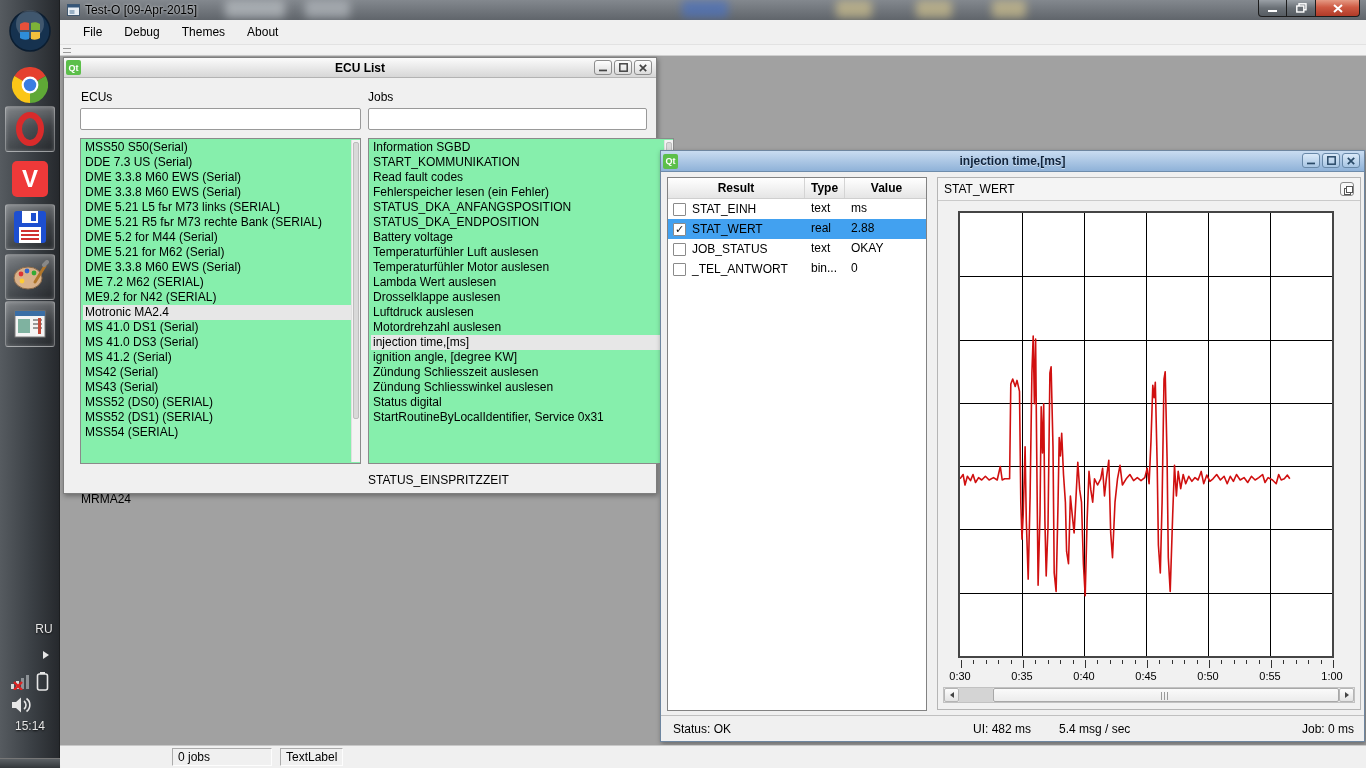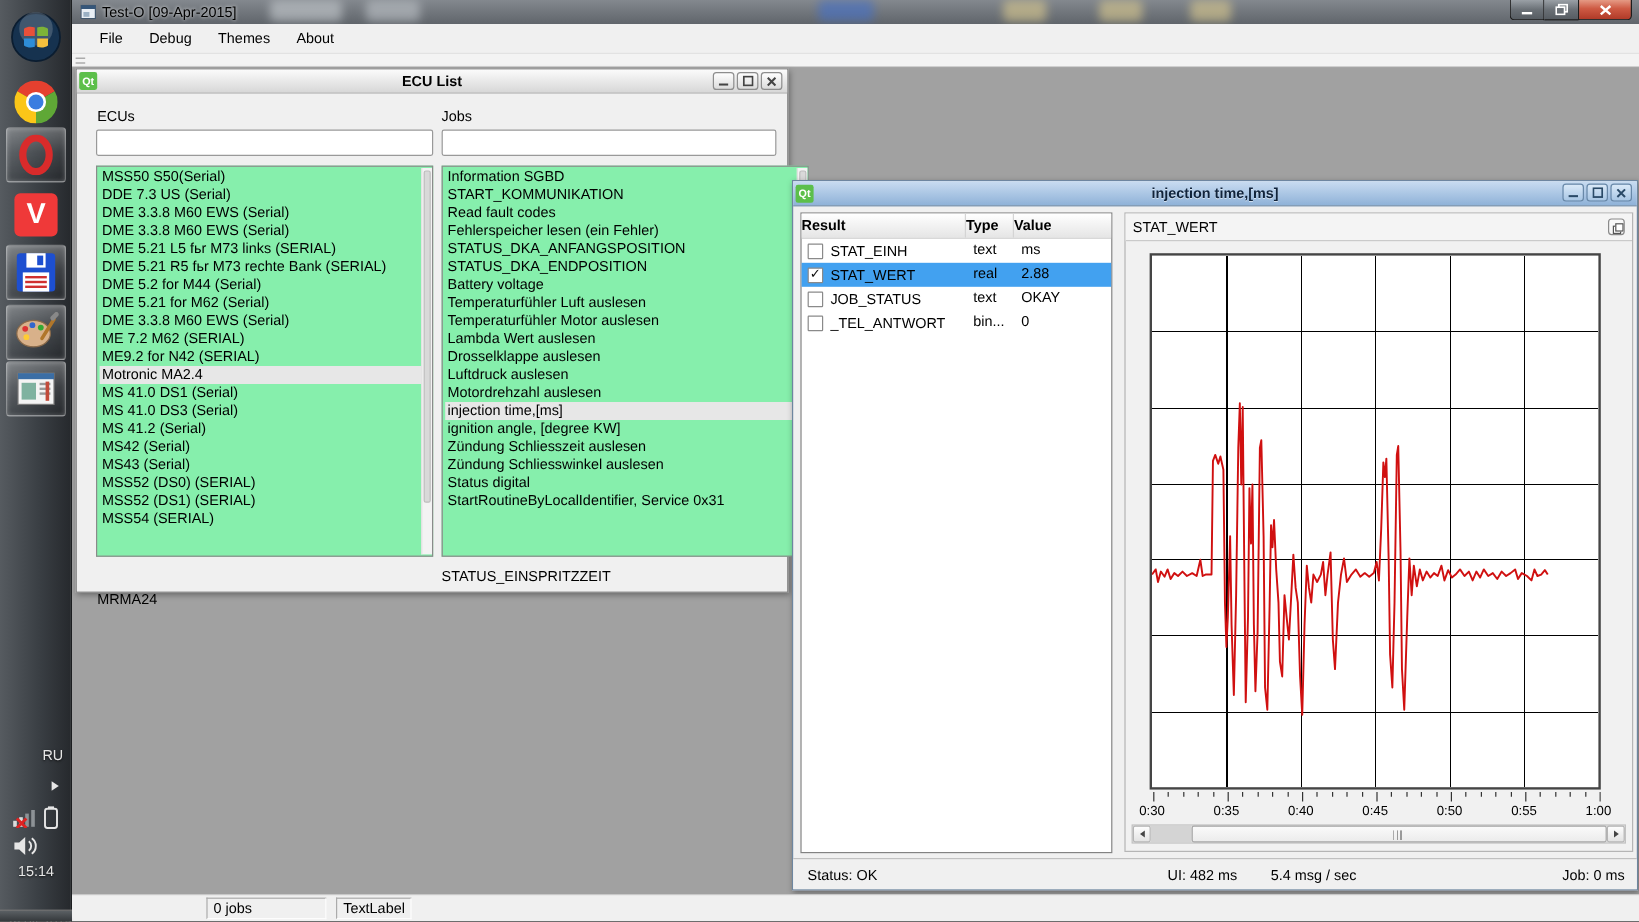--- a/index.html
+++ b/index.html
@@ -77,21 +77,21 @@
   .list-item{height:15px;line-height:15px;white-space:nowrap;padding-left:2px;}
   .list-item.selected{background:#e7e7e7;}
   .v-scroll{position:absolute;top:1px;bottom:1px;width:9px;background:#f3f3f3;border-left:1px solid #e0e0e0;}
   .v-thumb{position:absolute;left:1px;right:1px;top:2px;height:86%;background:#d9d9d9;border:1px solid #bdbdbd;border-radius:2px;}
 
   
   #result-table{position:absolute;left:6px;top:26px;width:260px;height:534px;
     background:#fff;border:1px solid #828282;}
   .t-header{display:grid;grid-template-columns:137px 40px 83px;height:21px;
     background:linear-gradient(#fff,#e5e5e5);border-bottom:1px solid #cfcfcf;
-    font-weight:bold;text-align:left;line-height:20px;}
+    font-weight:bold;text-align:center;line-height:20px;}
   .t-header>div{border-right:1px solid #d4d4d4;}
   .t-header>div:last-child{border-right:none;}
   .t-row{display:grid;grid-template-columns:137px 40px 83px;height:20px;line-height:19px;}
   .t-row.selected{background:#42a1f0;}
   .t-cell-name{display:flex;align-items:center;padding-left:5px;gap:6px;}
   .t-cell{padding-left:6px;overflow:hidden;white-space:nowrap;}
   .chk{width:13px;height:13px;background:#fff;border:1px solid #8a8a8a;border-radius:1px;
     font-size:11px;line-height:11px;text-align:center;font-weight:bold;color:#111;}
   #splitter{position:absolute;left:266px;top:26px;width:10px;height:534px;}
 

